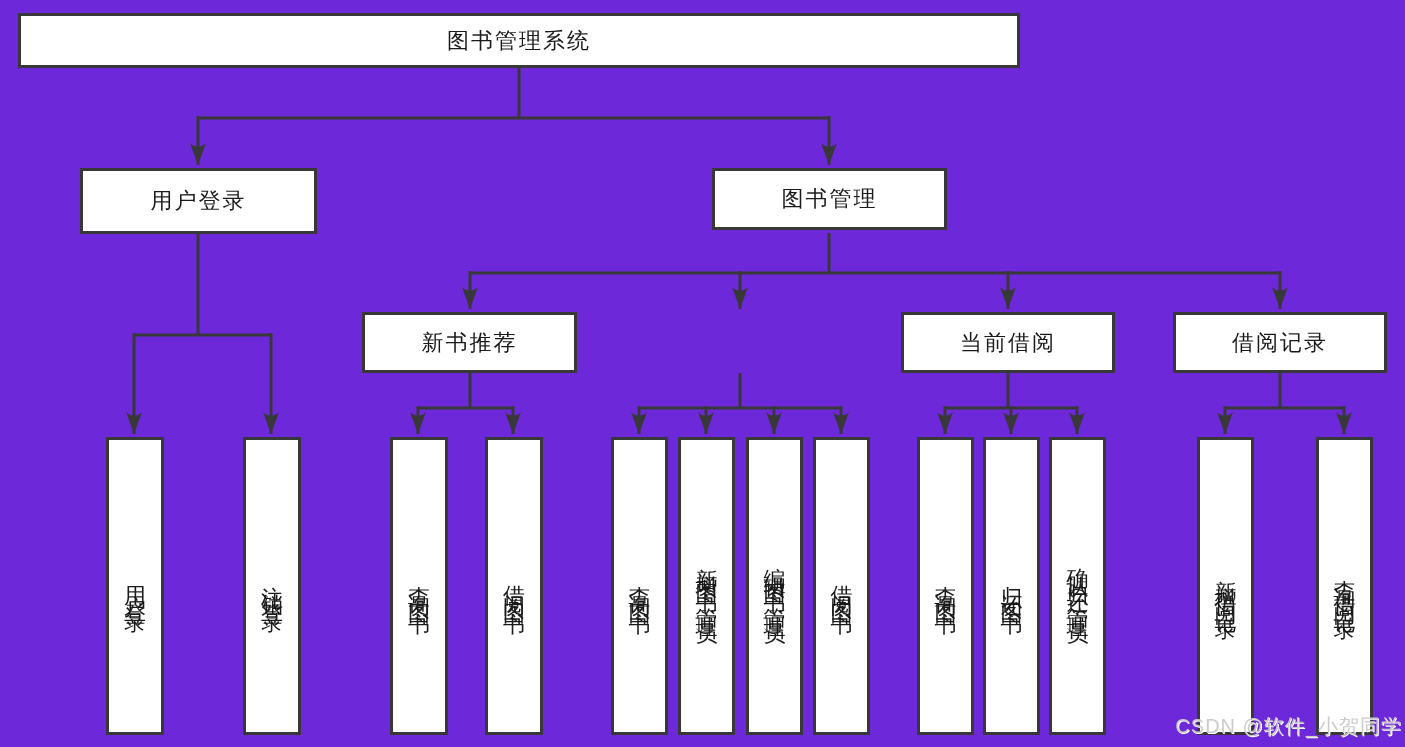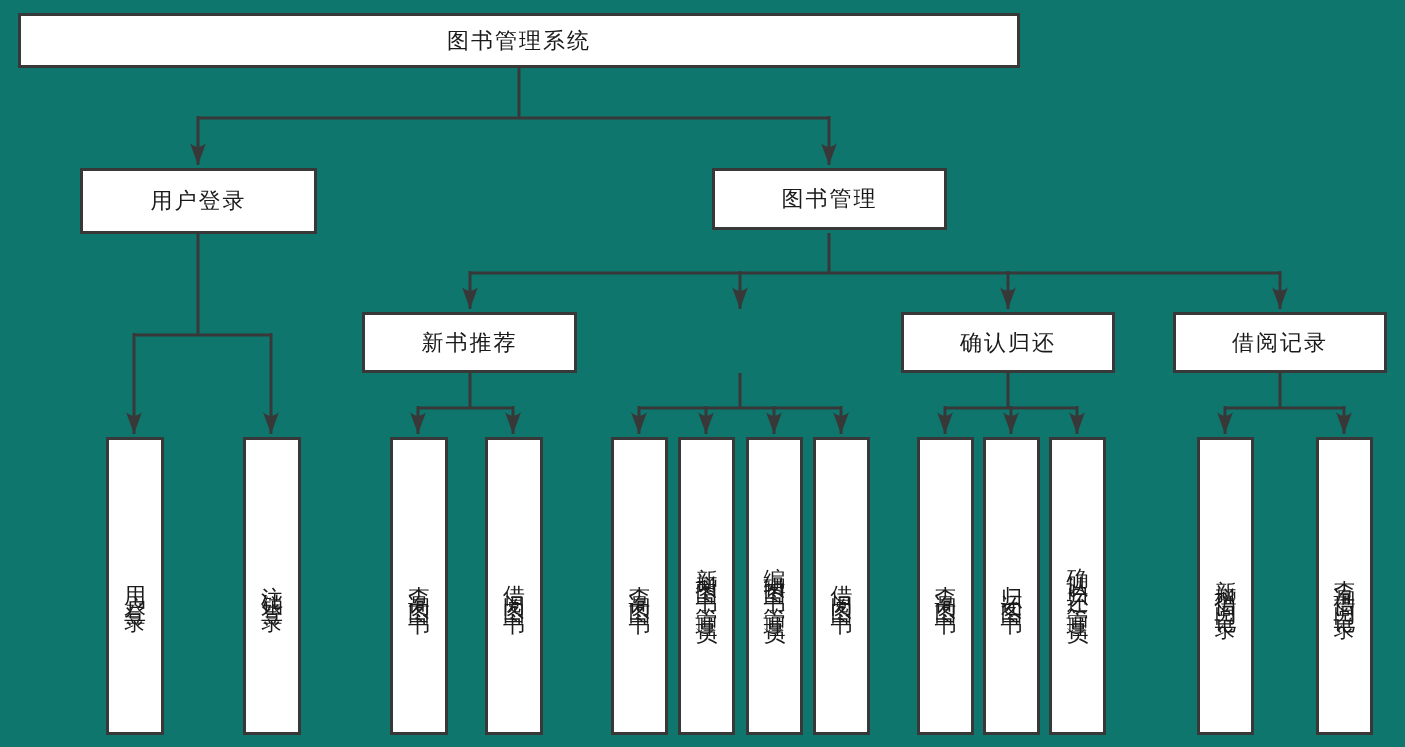--- a/index.html
+++ b/index.html
@@ -5,21 +5,21 @@
   html, body {
     margin: 0;
     padding: 0;
     background: #ffffff;
     font-family: "Liberation Sans", "DejaVu Sans", sans-serif;
   }
   #stage {
     position: relative;
     width: 1405px;
     height: 747px;
-    background: #0f766e;
+    background: #6d28d9;
     overflow: hidden;
   }
   #wires {
     position: absolute;
     left: 0; top: 0;
     width: 1405px; height: 747px;
   }
   .hbox, .vbox {
     position: absolute;
     box-sizing: border-box;
@@ -112,21 +112,21 @@
       <path d="M1344,406 L1344,434" marker-end="url(#arrow)"></path>
     </g>
   </svg>
 
   <div class="hbox" style="left:18px; top:13px; width:1002px; height:55px;">图书管理系统</div>
 
   <div class="hbox" style="left:80px; top:168px; width:237px; height:66px;">用户登录</div>
   <div class="hbox" style="left:712px; top:168px; width:235px; height:62px;">图书管理</div>
 
   <div class="hbox" style="left:362px; top:312px; width:215px; height:61px;">新书推荐</div>
-  <div class="hbox" style="left:901px; top:312px; width:214px; height:61px;">确认归还</div>
+  <div class="hbox" style="left:901px; top:312px; width:214px; height:61px;">当前借阅</div>
   <div class="hbox" style="left:1173px; top:312px; width:214px; height:61px;">借阅记录</div>
 
   <div class="vbox" style="left:106px; top:437px; width:58px; height:298px;">
     <span>用户登录</span>
   </div>
   <div class="vbox" style="left:243px; top:437px; width:58px; height:298px;">
     <span>注销登录</span>
   </div>
 
   <div class="vbox" style="left:390px; top:437px; width:58px; height:298px;">
@@ -159,14 +159,15 @@
     <span>确认归还（管理员）</span>
   </div>
 
   <div class="vbox dense" style="left:1197px; top:437px; width:57px; height:298px;">
     <span>新增借阅记录</span>
   </div>
   <div class="vbox dense" style="left:1316px; top:437px; width:57px; height:298px;">
     <span>查询借阅记录</span>
   </div>
 
+  <div id="watermark">CSDN @软件_小贺同学</div>
 
 </div>
 
 </body></html>

